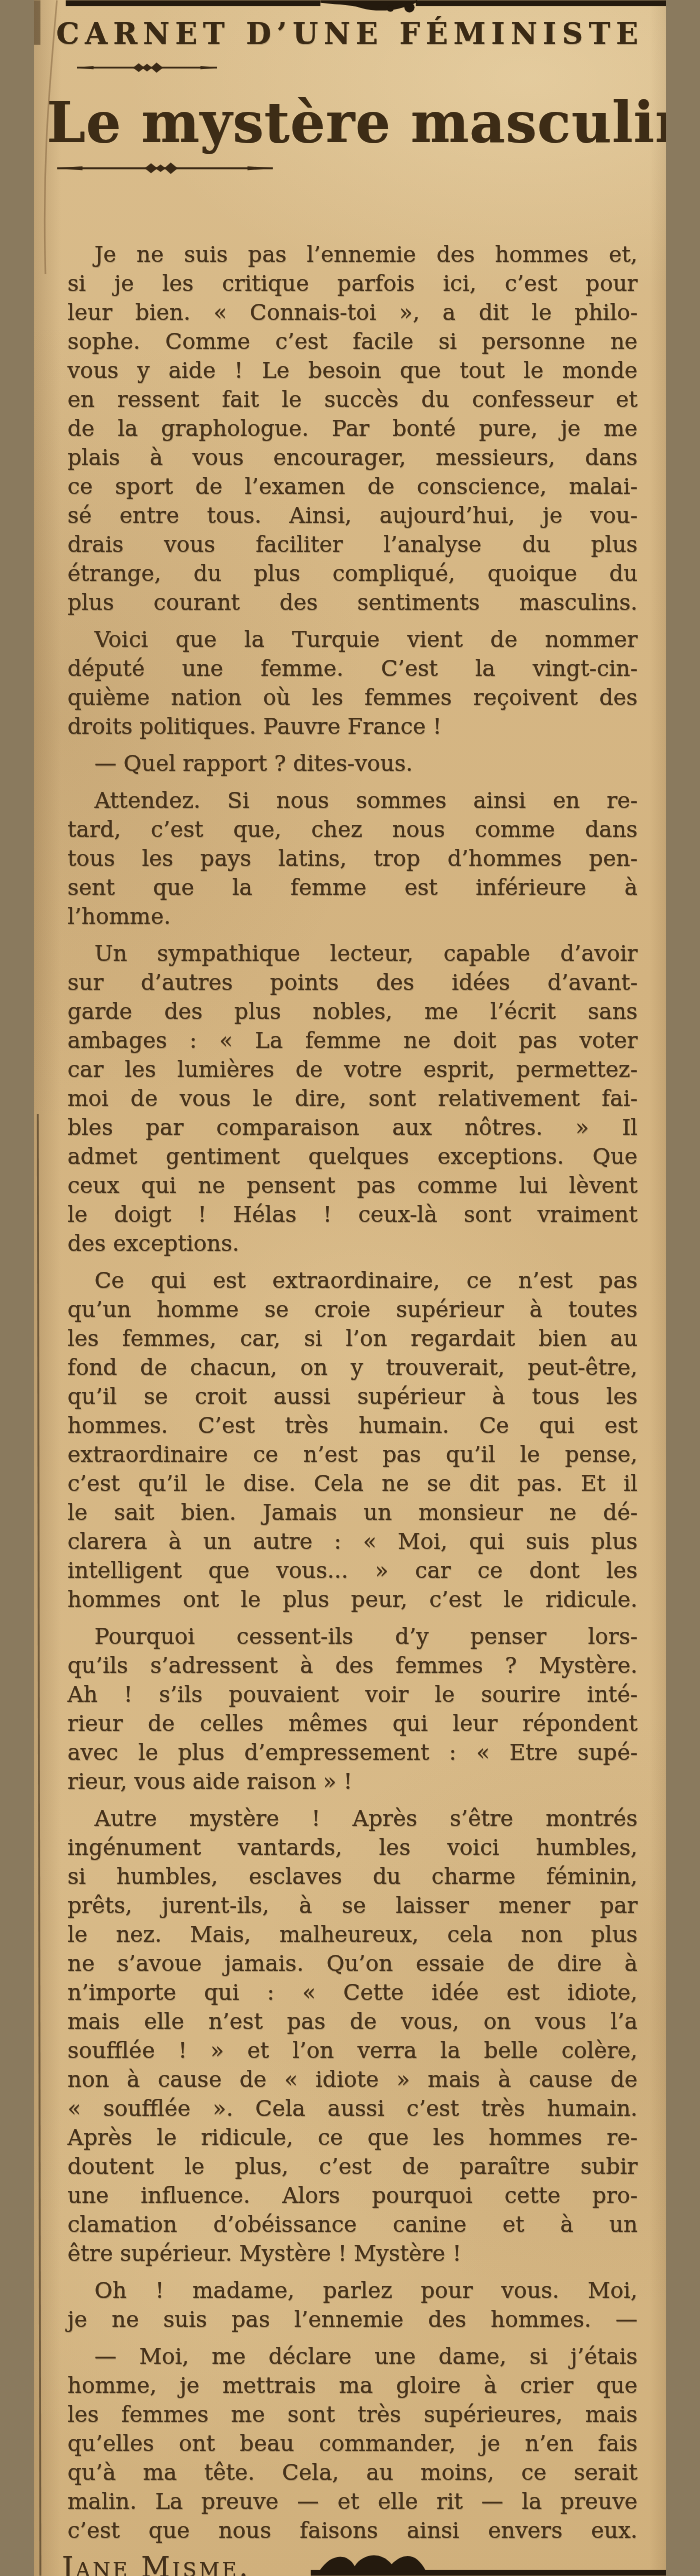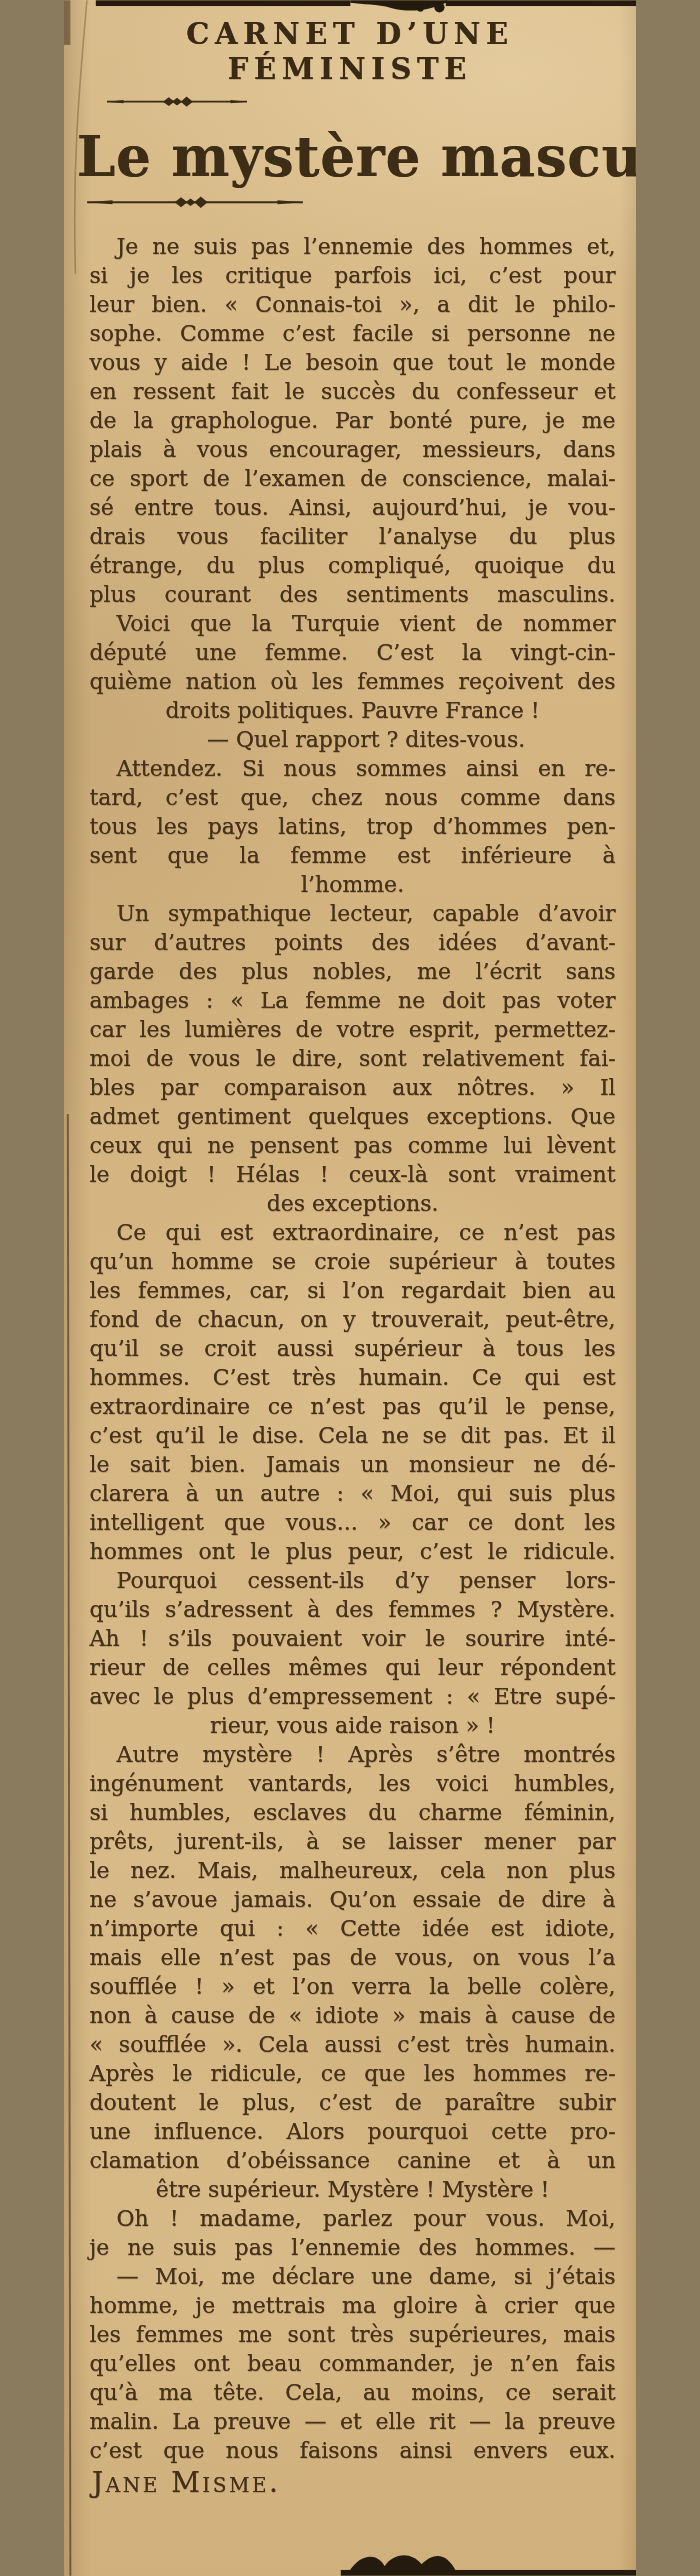--- a/index.html
+++ b/index.html
@@ -1,18 +1,18 @@
 <!DOCTYPE html>
 <html style="font-size:10.2px"><head>
 <meta charset="utf-8">
 <style>
   html,body{margin:0;padding:0;background:#8a7a5e;}
   .page{
     position:relative;
-    width:572px;height:2576px;
+    width:632px;height:2576px;
     margin:0 auto;
     overflow:hidden;
     background-color:#d7b987;
     background-image:
       radial-gradient(573px 318px at 78% 3%, rgba(255,242,205,.28), transparent 70%),
       radial-gradient(446px 573px at 4% 28%, rgba(118,84,44,.13), transparent 70%),
       radial-gradient(331px 267px at 52% 52%, rgba(255,236,195,.16), transparent 70%),
       radial-gradient(509px 414px at 92% 78%, rgba(128,92,48,.11), transparent 72%),
       radial-gradient(382px 318px at 30% 88%, rgba(255,238,198,.12), transparent 70%),
       linear-gradient(90deg, rgba(92,62,30,.20), rgba(92,62,30,0) 27px),
@@ -45,29 +45,29 @@
     color:#3d2c16;
     transform:scaleY(1.03);
     white-space:nowrap;
   }
   article{
     position:absolute;
     left:25.5px;right:20.4px;top:232px;
     font-size:22px;
     line-height:29px;
   }
-  p.para{margin:0;padding:0;}
+  p.para{margin:8px;padding:0;}
   .pl{
     display:block;
     white-space:pre-line;
     text-align:justify;
     text-align-last:justify;
     text-indent:27px;
   }
-  .ll{display:block;text-align:center;}
+  .ll{display:block;text-align:left;}
   .ll.indent{text-indent:27px;}
   .signature{
     margin:2.5px 0 0 2.5px;
     font-size:28px;
     font-variant:small-caps;
     letter-spacing:2.5px;
     color:#43301a;
   }
 </style>
 </head>

